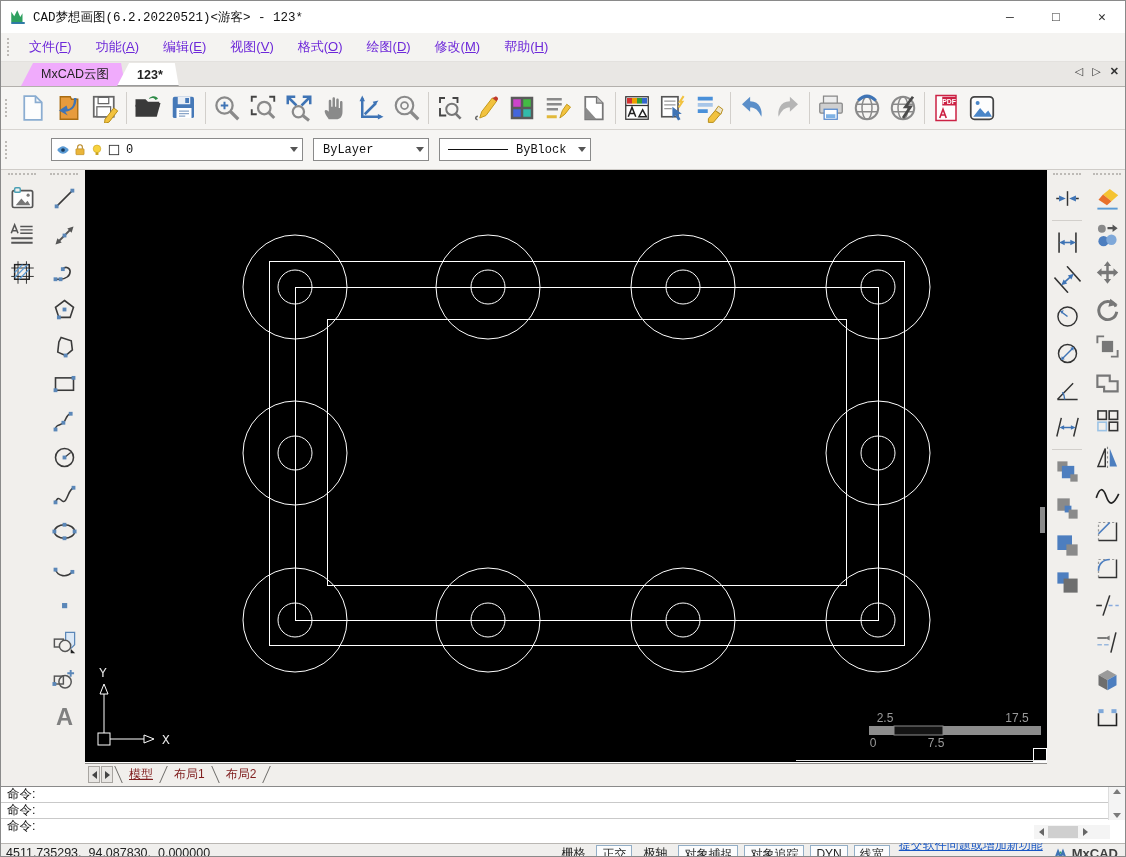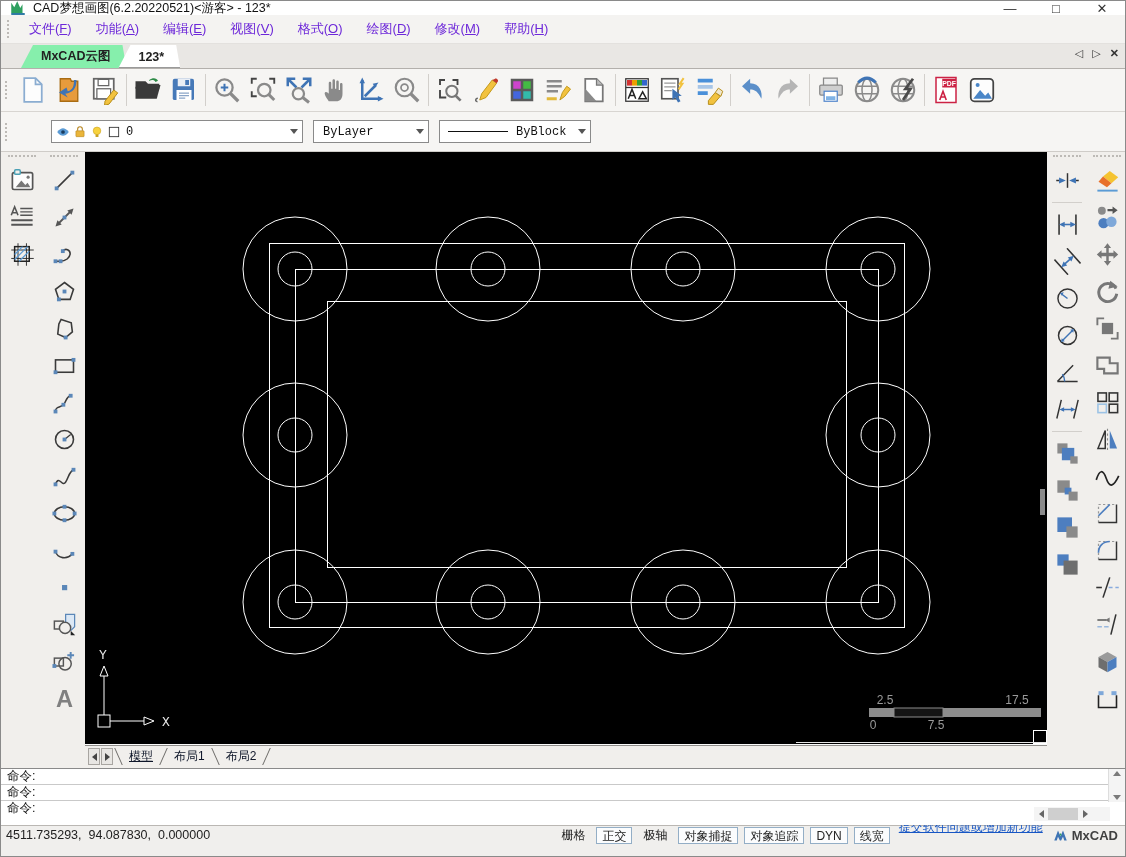--- a/index.html
+++ b/index.html
@@ -1,34 +1,34 @@
 <!DOCTYPE html>
 <html><head>
 <meta charset="utf-8">
 <style>
   html,body{margin:0;padding:0;background:#cfcfcf;font-family:"Liberation Sans",sans-serif;}
   *{box-sizing:border-box;}
   .window{position:relative;width:1126px;height:857px;background:#f0efed;border:1px solid #8a8a8a;overflow:hidden;}
 
   
-  .titlebar{height:14px;background:#ffffff;display:flex;align-items:center;padding:0 0 0 8px;}
+  .titlebar{height:32px;background:#ffffff;display:flex;align-items:center;padding:0 0 0 8px;font-family:Liberation Mono, monospace;}
   .app-logo{width:18px;height:18px;margin-right:6px;flex:0 0 auto;}
   .title-text{font-size:12.5px;color:#111;}
   .win-controls{margin-left:auto;display:flex;height:100%;}
   .winbtn{width:46px;height:100%;display:flex;align-items:center;justify-content:center;font-size:13px;color:#333;}
 
   
   .menubar{height:29px;background:#f4f3f1;display:flex;align-items:center;padding-left:4px;border-bottom:1px solid #e3e1de;}
   .vgrip{width:5px;height:18px;border-left:2px dotted #bdbab6;margin:0 5px 0 2px;}
   .menu-item{padding:4px 12px;font-size:13px;color:#6d28d9;cursor:default;}
   .menu-item u{text-decoration:underline;}
 
   
   .tabbar{height:25px;background:#e9e7e4;border-bottom:1px solid #b3b0ac;display:flex;align-items:flex-end;padding-left:20px;position:relative;}
-  .doc-tab{height:23px;padding:0 16px 0 20px;font-size:12.5px;display:flex;align-items:center;color:#222;background:#86efac;clip-path:polygon(12px 0,calc(100% - 4px) 0,100% 100%,0 100%);margin-right:-8px;font-weight:bold;}
+  .doc-tab{height:23px;padding:0 16px 0 20px;font-size:12.5px;display:flex;align-items:center;color:#222;background:#f0abfc;clip-path:polygon(12px 0,calc(100% - 4px) 0,100% 100%,0 100%);margin-right:-8px;}
   .doc-tab.active{background:#ffffff;font-weight:bold;z-index:2;box-shadow:0 -1px 0 #9a9a9a inset;}
   .tab-controls{position:absolute;right:6px;top:3px;display:flex;gap:9px;font-size:11px;color:#333;align-items:center;}
   .tab-controls span{cursor:default;}
 
   
   .toolbar{height:43px;background:#f6f5f3;border-bottom:1px solid #d8d5d1;display:flex;align-items:center;padding:0 2px;}
   .tb-btn{width:36px;height:37px;display:flex;align-items:center;justify-content:center;border-radius:2px;}
   .tb-sep{width:1px;height:32px;background:#d2cfcb;margin:0 3px;flex:0 0 auto;}
 
   
@@ -46,21 +46,21 @@
   .main{display:flex;height:616px;background:#f1efec;}
   .tool-col{width:42px;display:flex;flex-direction:column;align-items:center;padding-top:3px;flex:0 0 auto;}
   .col-grip{width:28px;height:5px;border-top:2px dotted #bdbab6;margin-bottom:2px;}
   .tool-btn{width:36px;height:37px;display:flex;align-items:center;justify-content:center;border-radius:2px;}
   .tool-sep{width:30px;height:1px;background:#d2cfcb;margin:3px 0;}
   .canvas-wrap{width:962px;display:flex;flex-direction:column;flex:0 0 auto;}
   .canvas{width:962px;height:592px;background:#000;position:relative;}
   .canvas svg{position:absolute;left:0;top:0;}
 
   
-  .layout-tabs{height:24px;background:#f1efec;border-top:1px solid #fbfbfb;box-shadow:0 1px 0 #8f8d8a inset;display:flex;align-items:center;font-size:12px;color:#0f172a;padding-left:3px;}
+  .layout-tabs{height:24px;background:#f1efec;border-top:1px solid #fbfbfb;box-shadow:0 1px 0 #8f8d8a inset;display:flex;align-items:center;font-size:12px;color:#7f1d1d;padding-left:3px;}
   .lt-arrow{width:12px;height:17px;background:#e8e6e3;border:1px solid #a8a5a1;display:flex;align-items:center;justify-content:center;margin-right:1px;}
   .lt-arrow:after{content:"";border-top:4px solid transparent;border-bottom:4px solid transparent;}
   .lt-arrow.left:after{border-right:5px solid #444;}
   .lt-arrow.right:after{border-left:5px solid #444;}
   .lt-div{width:1px;height:17px;background:#6d6b68;transform:skewX(-24deg);margin:0 4px;}
   .lt-div.back{transform:skewX(24deg);}
   .lt-tab{padding:1px 6px;}
   .lt-tab.active{text-decoration:underline;}
 
   

